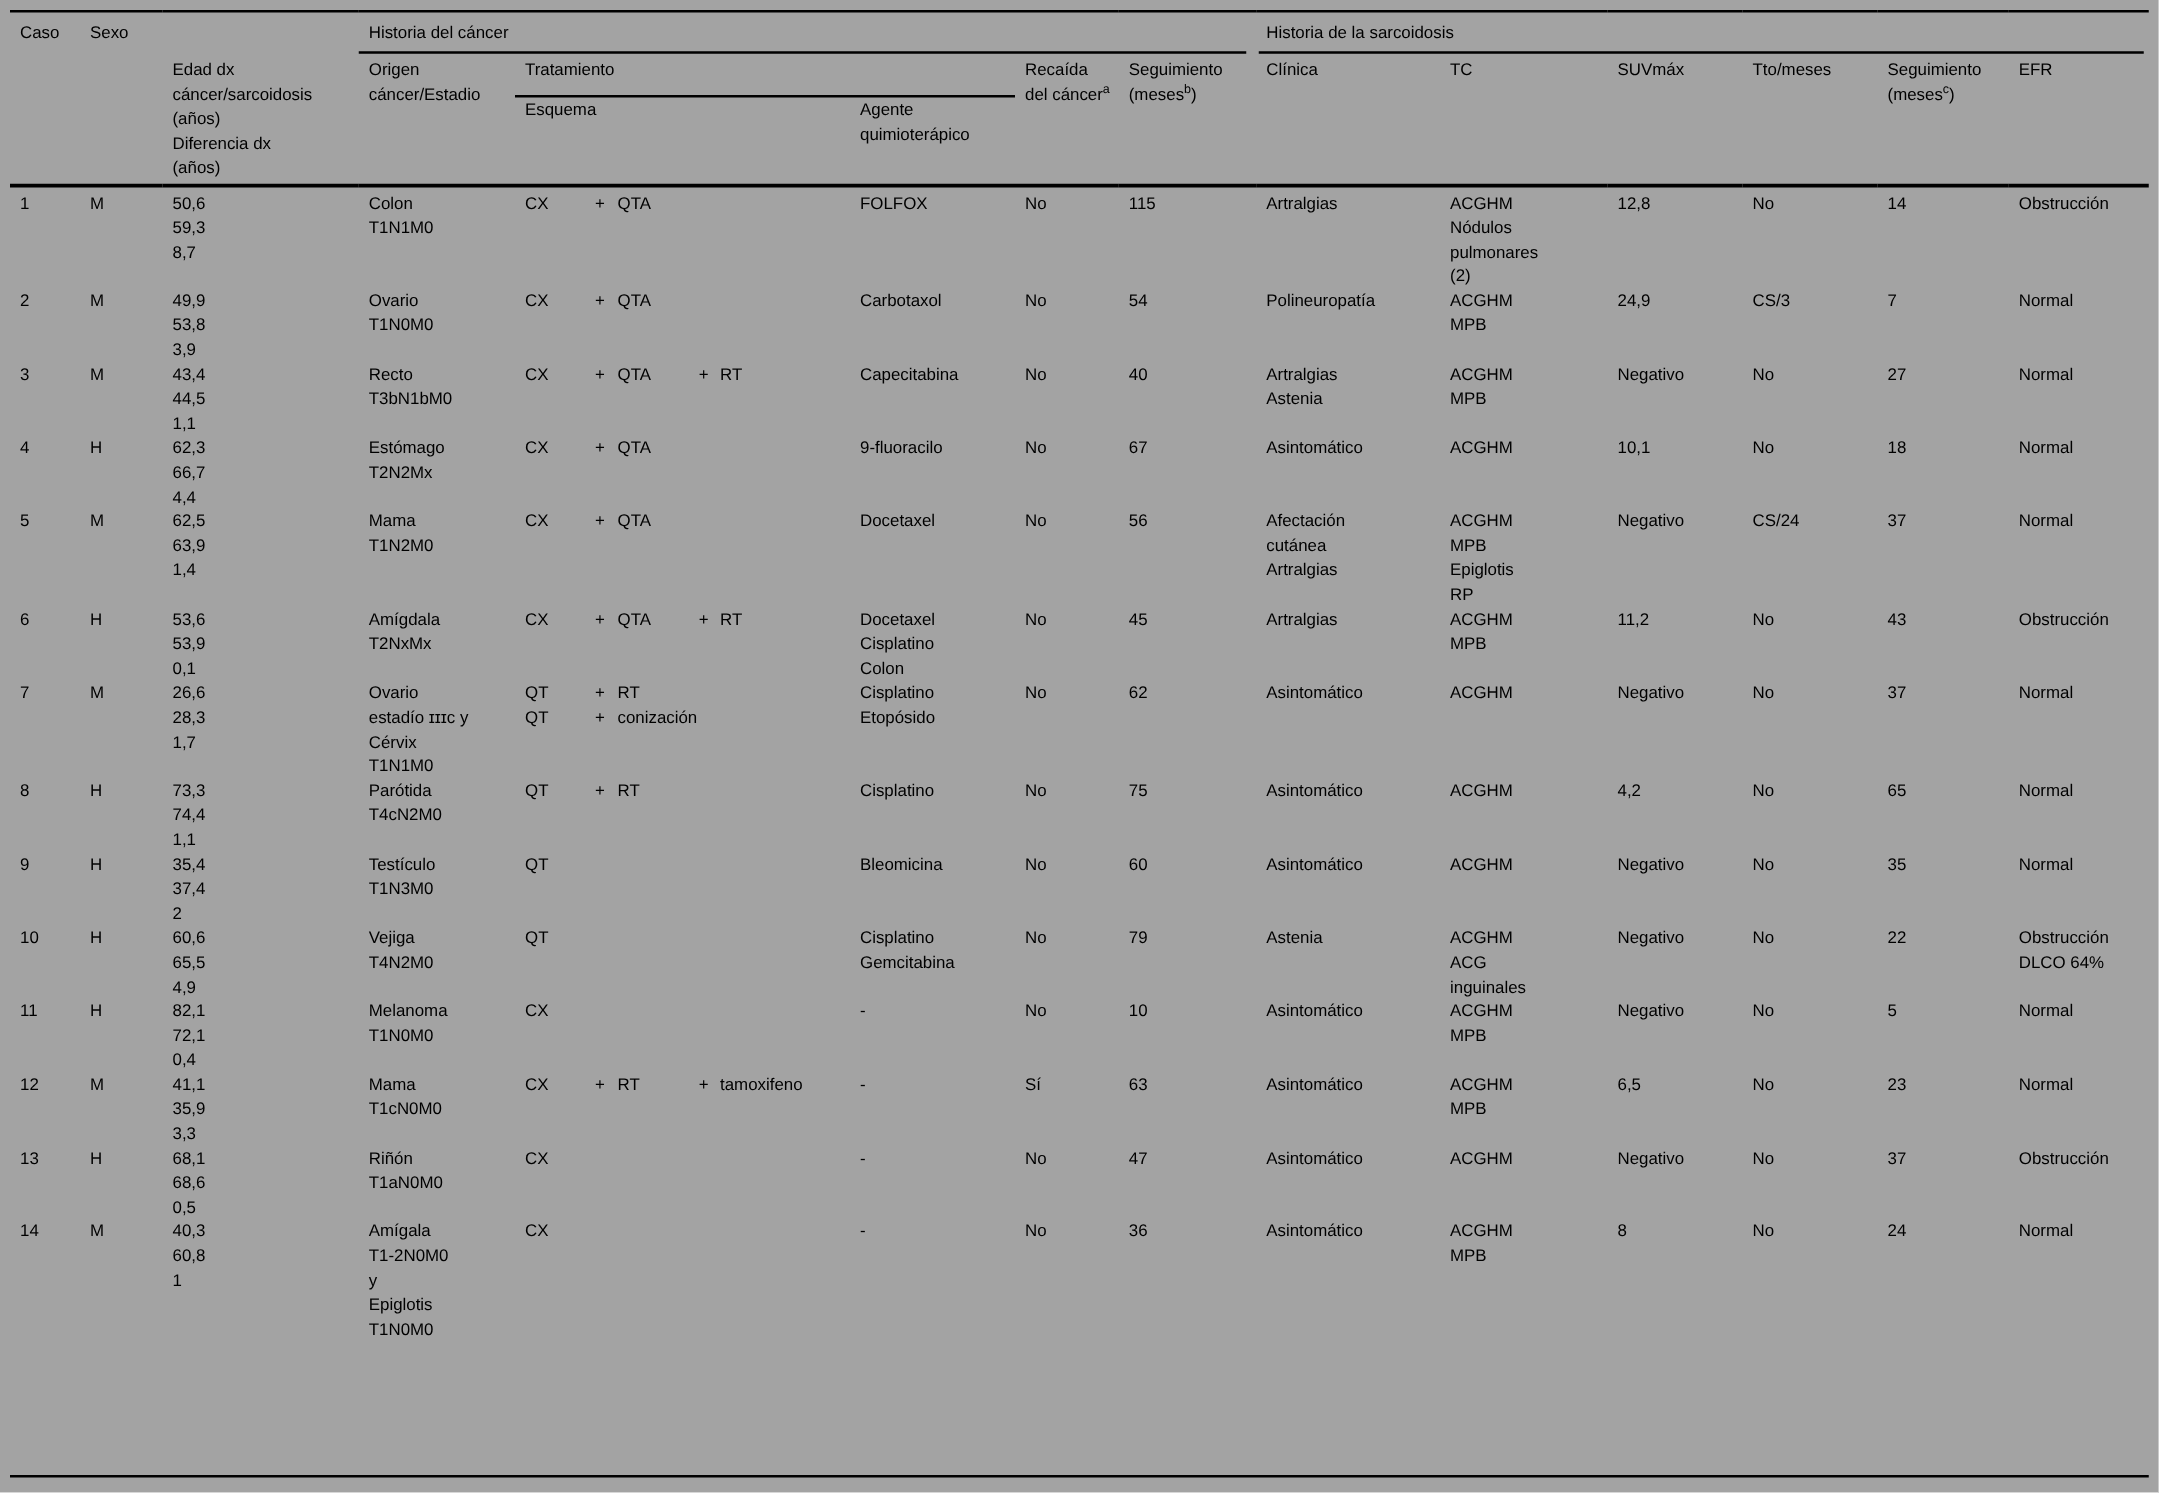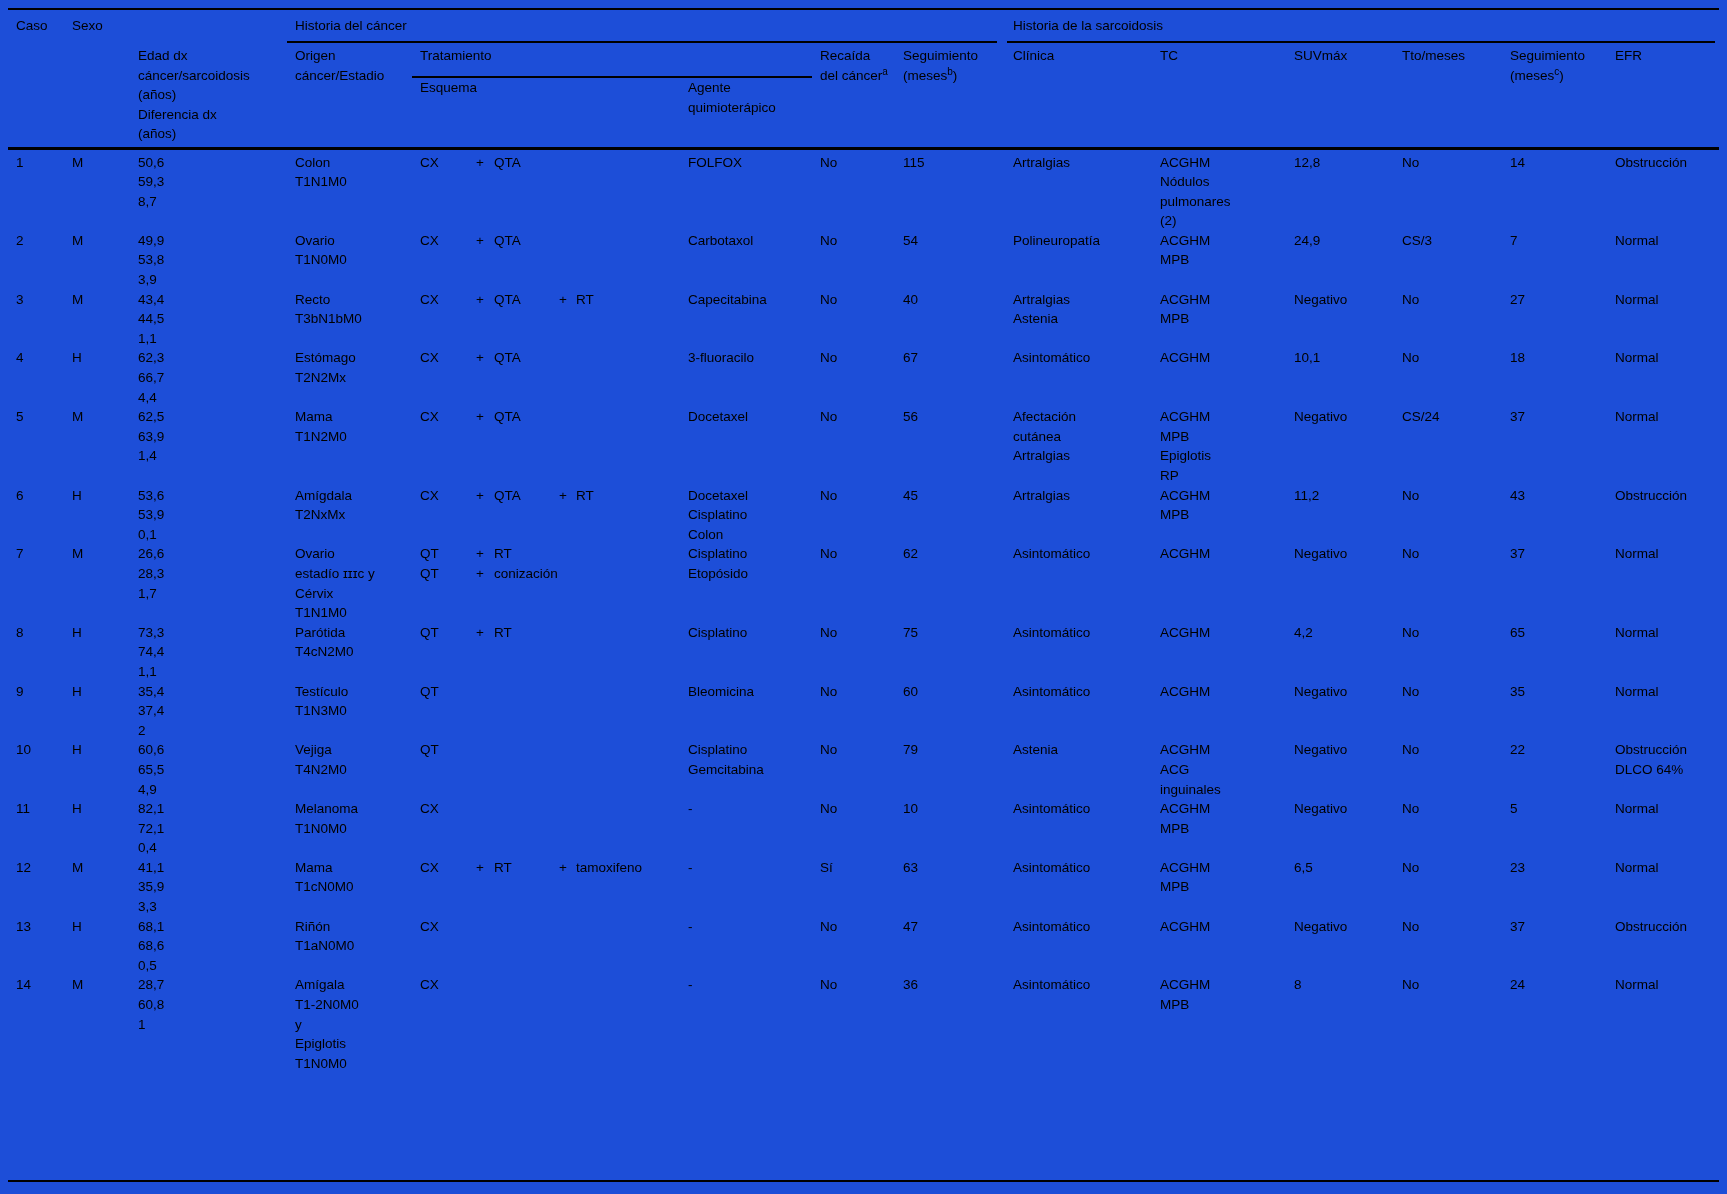--- a/index.html
+++ b/index.html
@@ -1,21 +1,21 @@
 <!DOCTYPE html>
 <html><head>
 <meta charset="utf-8">
 <style>
   html,body{margin:0;padding:0;background:#fff;}
   .page{
     position:relative;
     width:1727px;height:1194px;
     box-sizing:border-box;
     padding:8px 8px 0 8px;
-    background:#1d4ed8;
+    background:#a3a3a3;
     font-family:"Liberation Sans", sans-serif;
     font-size:13.5px;
     line-height:19.6px;
     color:#000;
   }
   table.data-table{
     width:1711px;
     border-collapse:collapse;
     table-layout:fixed;
     border-top:2px solid #000;
@@ -298,21 +298,21 @@
           <td>
             <div class="esq-line">
               <span>CX</span>
               <span class="esq-plus">+</span>
               <span>QTA</span>
               <span class="esq-plus"></span>
               <span></span>
             </div>
           </td>
           <td>
-            <div>3-fluoracilo</div>
+            <div>9-fluoracilo</div>
           </td>
           <td>
             <div>No</div>
           </td>
           <td>
             <div>67</div>
           </td>
           <td>
             <div>Asintomático</div>
           </td>
@@ -834,21 +834,21 @@
           </td>
         </tr>
         <tr>
           <td>
             <div>14</div>
           </td>
           <td>
             <div>M</div>
           </td>
           <td>
-            <div>28,7</div>
+            <div>40,3</div>
             <div>60,8</div>
             <div>1</div>
           </td>
           <td>
             <div>Amígala</div>
             <div>T1-2N0M0</div>
             <div>y</div>
             <div>Epiglotis</div>
             <div>T1N0M0</div>
           </td>

